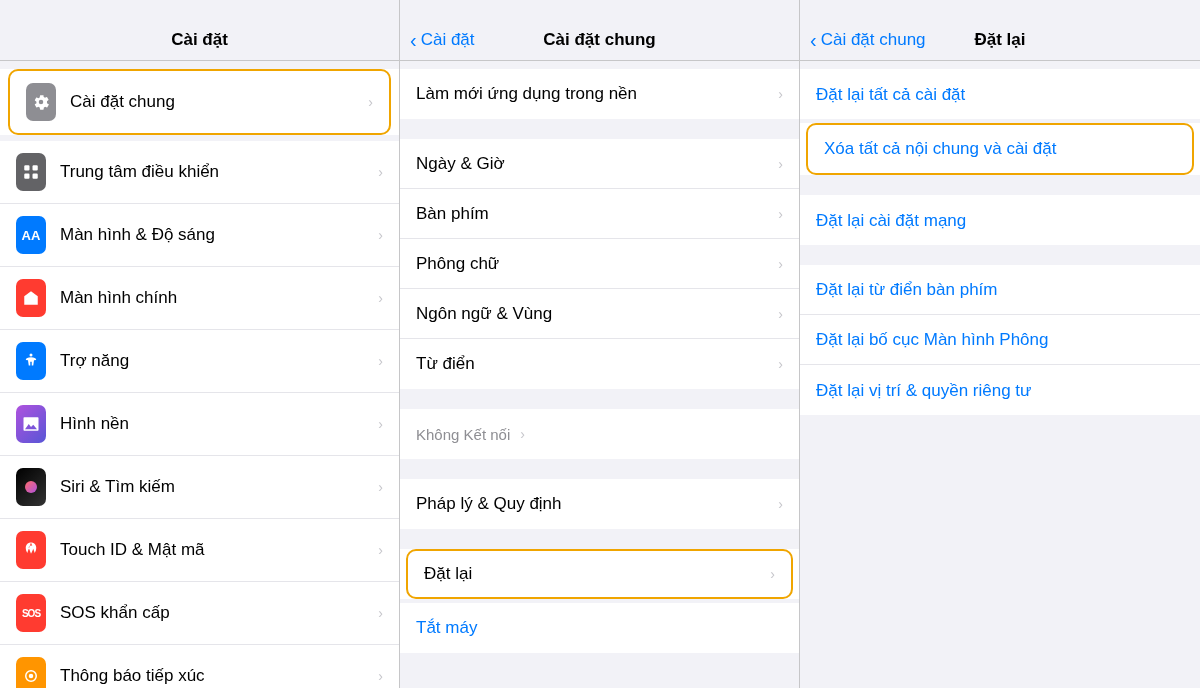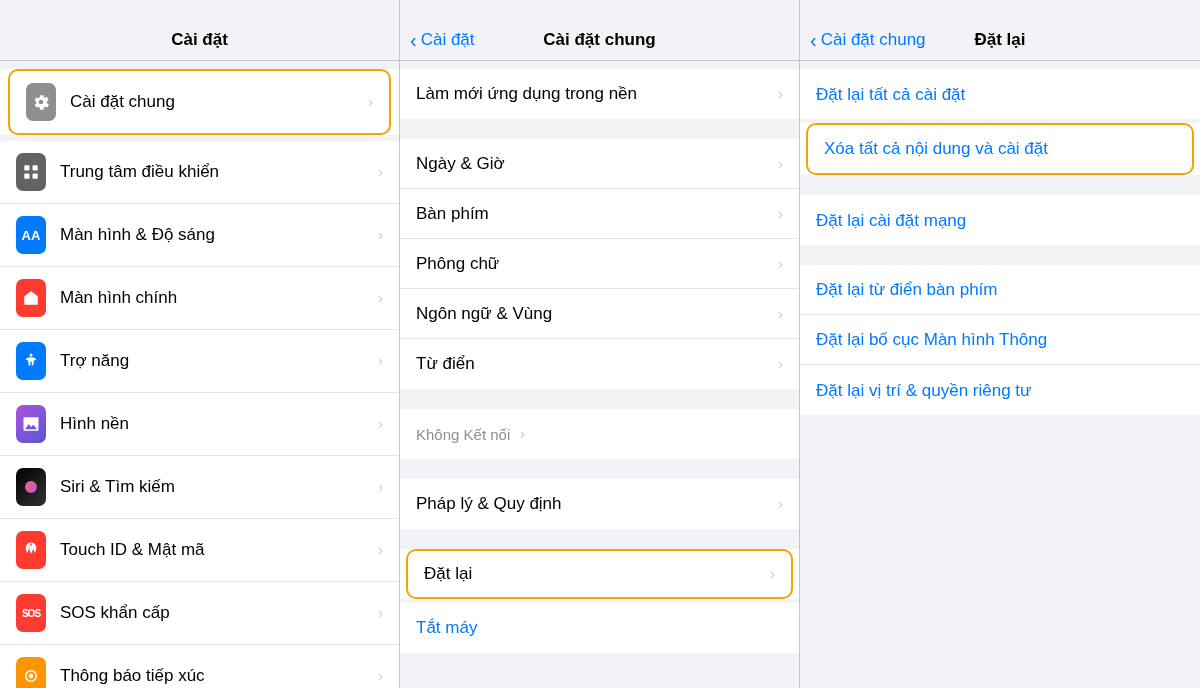--- a/index.html
+++ b/index.html
@@ -376,35 +376,35 @@
   <div class="list-container">
 
     <div style="background:#fff; margin-top:8px;">
       <div class="right-item">
         <span class="right-item-label">Đặt lại tất cả cài đặt</span>
       </div>
     </div>
 
     <div style="background:#fff; margin-top:0;">
       <div class="right-item" style="border: 2.5px solid #f0a500; border-radius:10px; margin:4px 6px;">
-        <span class="right-item-label">Xóa tất cả nội dung và cài đặt</span>
+        <span class="right-item-label">Xóa tất cả nội chung và cài đặt</span>
       </div>
     </div>
 
     <div style="background:#404040; margin-top:20px;">
       <div class="right-item">
         <span class="right-item-label">Đặt lại cài đặt mạng</span>
       </div>
     </div>
 
     <div style="background:#fff; margin-top:20px;">
       <div class="right-item">
         <span class="right-item-label">Đặt lại từ điển bàn phím</span>
       </div>
       <div class="right-item">
-        <span class="right-item-label">Đặt lại bố cục Màn hình Thông</span>
+        <span class="right-item-label">Đặt lại bố cục Màn hình Phông</span>
       </div>
       <div class="right-item">
         <span class="right-item-label">Đặt lại vị trí &amp; quyền riêng tư</span>
       </div>
     </div>
   </div>
 </div>
 
 </body></html>

